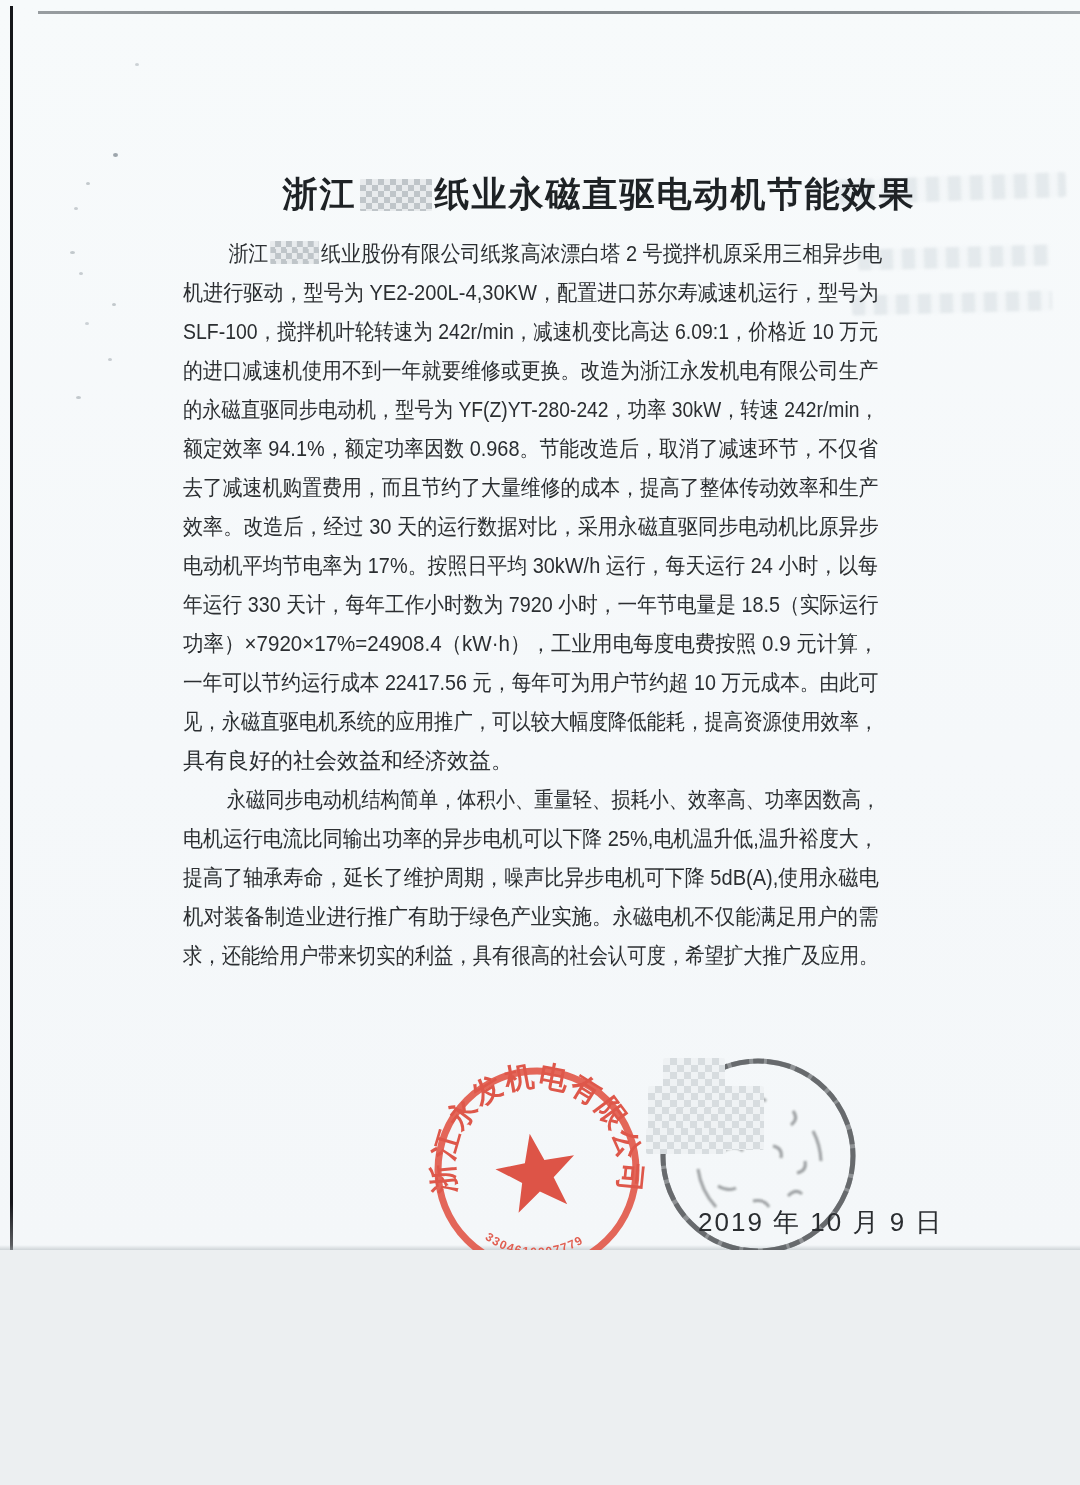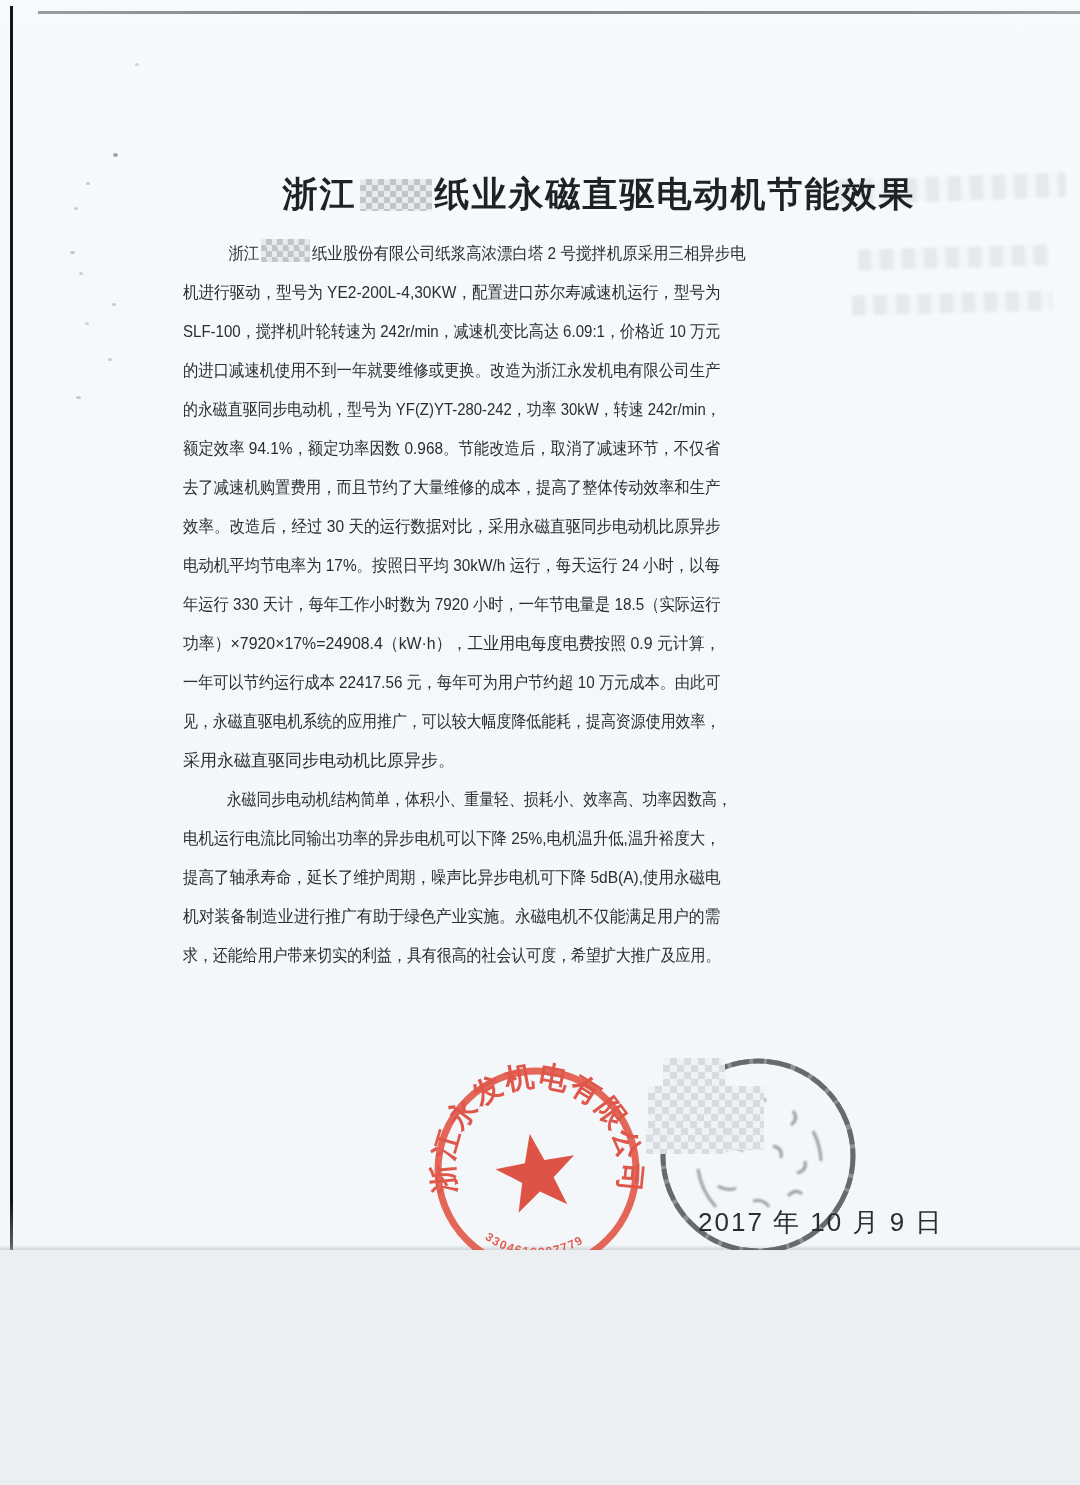--- a/index.html
+++ b/index.html
@@ -32,21 +32,21 @@
   }
   
   .title{
     position:absolute;left:118px;right:0;top:171px;
     text-align:center;font-size:35px;font-weight:700;letter-spacing:2px;
     color:#1e2225;white-space:nowrap;
   }
   
   .body-block{
     position:absolute;left:183px;top:234px;width:727px;
-    font-size:17px;color:#2b2e31;font-weight:500;
+    font-size:22px;color:#2b2e31;font-weight:500;
   }
   .bline{
     height:39px;line-height:39px;white-space:nowrap;overflow:visible;
     transform-origin:0 50%;
   }
   .bline.indent{text-indent:50px;}
   
   .redact{
     display:inline-block;
     background-color:#d5dade;
@@ -110,21 +110,21 @@
       <div class="bline" style="transform: scaleX(0.903106);">的进口减速机使用不到一年就要维修或更换。改造为浙江永发机电有限公司生产</div>
       <div class="bline" style="transform: scaleX(0.87696);">的永磁直驱同步电动机，型号为 YF(Z)YT-280-242，功率 30kW，转速 242r/min，</div>
       <div class="bline" style="transform: scaleX(0.905355);">额定效率 94.1%，额定功率因数 0.968。节能改造后，取消了减速环节，不仅省</div>
       <div class="bline" style="transform: scaleX(0.903106);">去了减速机购置费用，而且节约了大量维修的成本，提高了整体传动效率和生产</div>
       <div class="bline" style="transform: scaleX(0.912171);">效率。改造后，经过 30 天的运行数据对比，采用永磁直驱同步电动机比原异步</div>
       <div class="bline" style="transform: scaleX(0.905355);">电动机平均节电率为 17%。按照日平均 30kW/h 运行，每天运行 24 小时，以每</div>
       <div class="bline" style="transform: scaleX(0.897531);">年运行 330 天计，每年工作小时数为 7920 小时，一年节电量是 18.5（实际运行</div>
       <div class="bline" style="transform: scaleX(0.933248);">功率）×7920×17%=24908.4（kW·h），工业用电每度电费按照 0.9 元计算，</div>
       <div class="bline" style="transform: scaleX(0.89312);">一年可以节约运行成本 22417.56 元，每年可为用户节约超 10 万元成本。由此可</div>
       <div class="bline" style="transform: scaleX(0.878019);">见，永磁直驱电机系统的应用推广，可以较大幅度降低能耗，提高资源使用效率，</div>
-      <div class="bline">采用永磁直驱同步电动机比原异步。</div>
+      <div class="bline">具有良好的社会效益和经济效益。</div>
       <div class="bline indent" style="transform: scaleX(0.873798);">永磁同步电动机结构简单，体积小、重量轻、损耗小、效率高、功率因数高，</div>
       <div class="bline" style="transform: scaleX(0.907615);">电机运行电流比同输出功率的异步电机可以下降 25%,电机温升低,温升裕度大，</div>
       <div class="bline" style="transform: scaleX(0.912171);">提高了轴承寿命，延长了维护周期，噪声比异步电机可下降 5dB(A),使用永磁电</div>
       <div class="bline" style="transform: scaleX(0.929668);">机对装备制造业进行推广有助于绿色产业实施。永磁电机不仅能满足用户的需</div>
       <div class="bline" style="transform: scaleX(0.878019);">求，还能给用户带来切实的利益，具有很高的社会认可度，希望扩大推广及应用。</div>
     </div>
 
   <svg class="stamp stamp-left" viewBox="0 0 220 220">
     <circle cx="110" cy="112" r="99" fill="none" stroke="#e15648" stroke-width="7" opacity=".95"></circle>
     <polygon points="110,75 100.1,103.4 70.1,104 94,122.2 85.3,151 110,133.8 134.7,151 126,122.2 149.9,104 119.9,103.4" fill="#dc4c3e" transform="rotate(-10 110 117)"></polygon>
@@ -161,15 +161,15 @@
       <path d="M45,118 a70,70 0 0 0 18,38"></path>
       <path d="M160,80 a70,70 0 0 1 8,30"></path>
       <path d="M88,70 q6,6 0,12"></path>
     </g>
   </svg>
 
   <div class="mosaic z-mosaic" style="left:648px;top:1086px;width:116px;height:64px;"></div>
   <div class="mosaic z-mosaic" style="left:663px;top:1058px;width:62px;height:50px;"></div>
   <div class="mosaic z-mosaic" style="left:646px;top:1128px;width:80px;height:26px;"></div>
 
-  <div class="date">2017 年 10 月 9 日</div>
+  <div class="date">2019 年 10 月 9 日</div>
 
 </div>
 
 </body></html>

